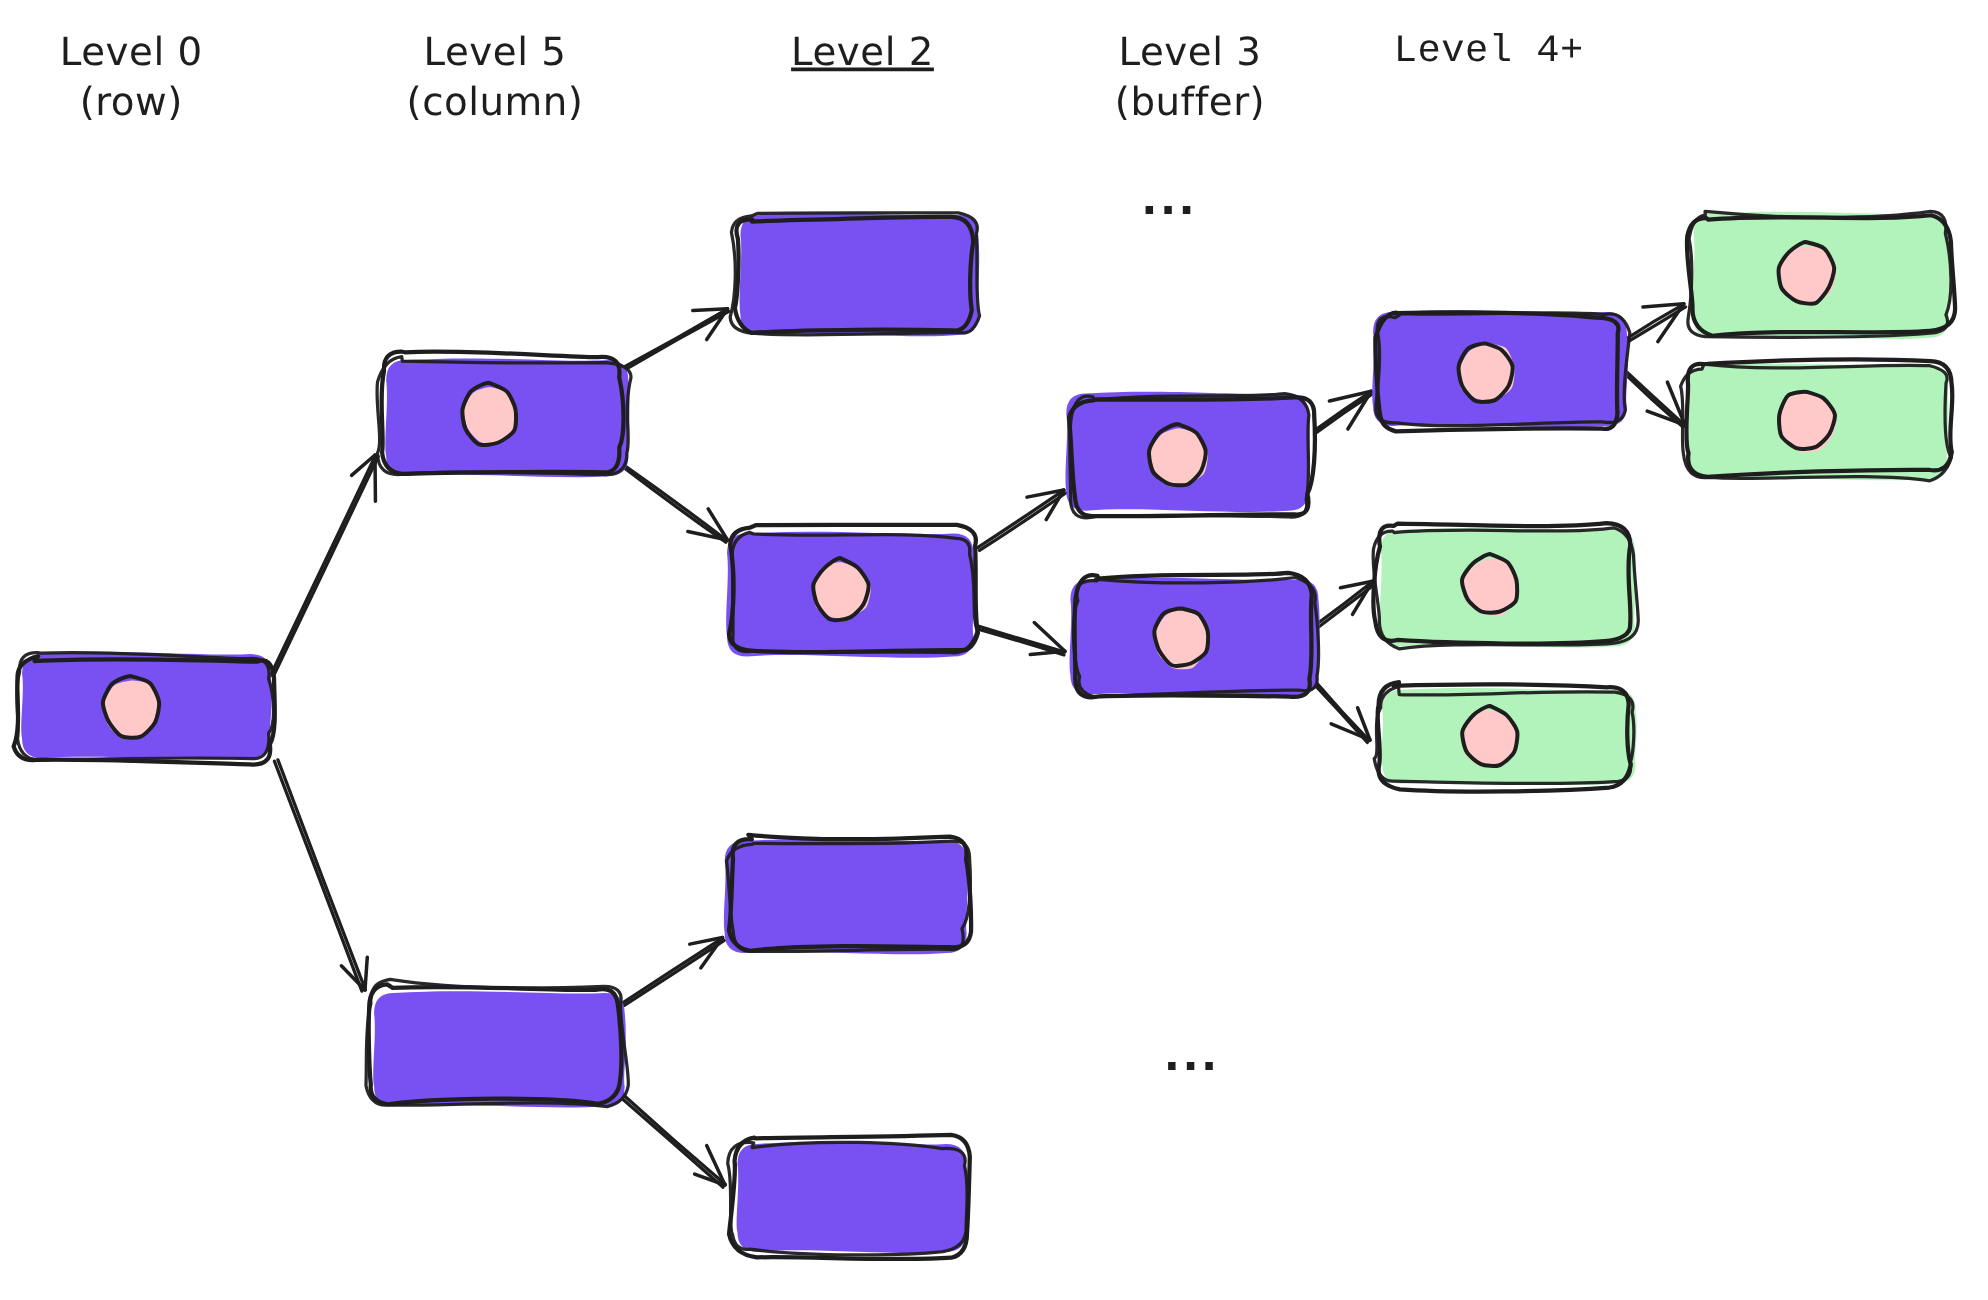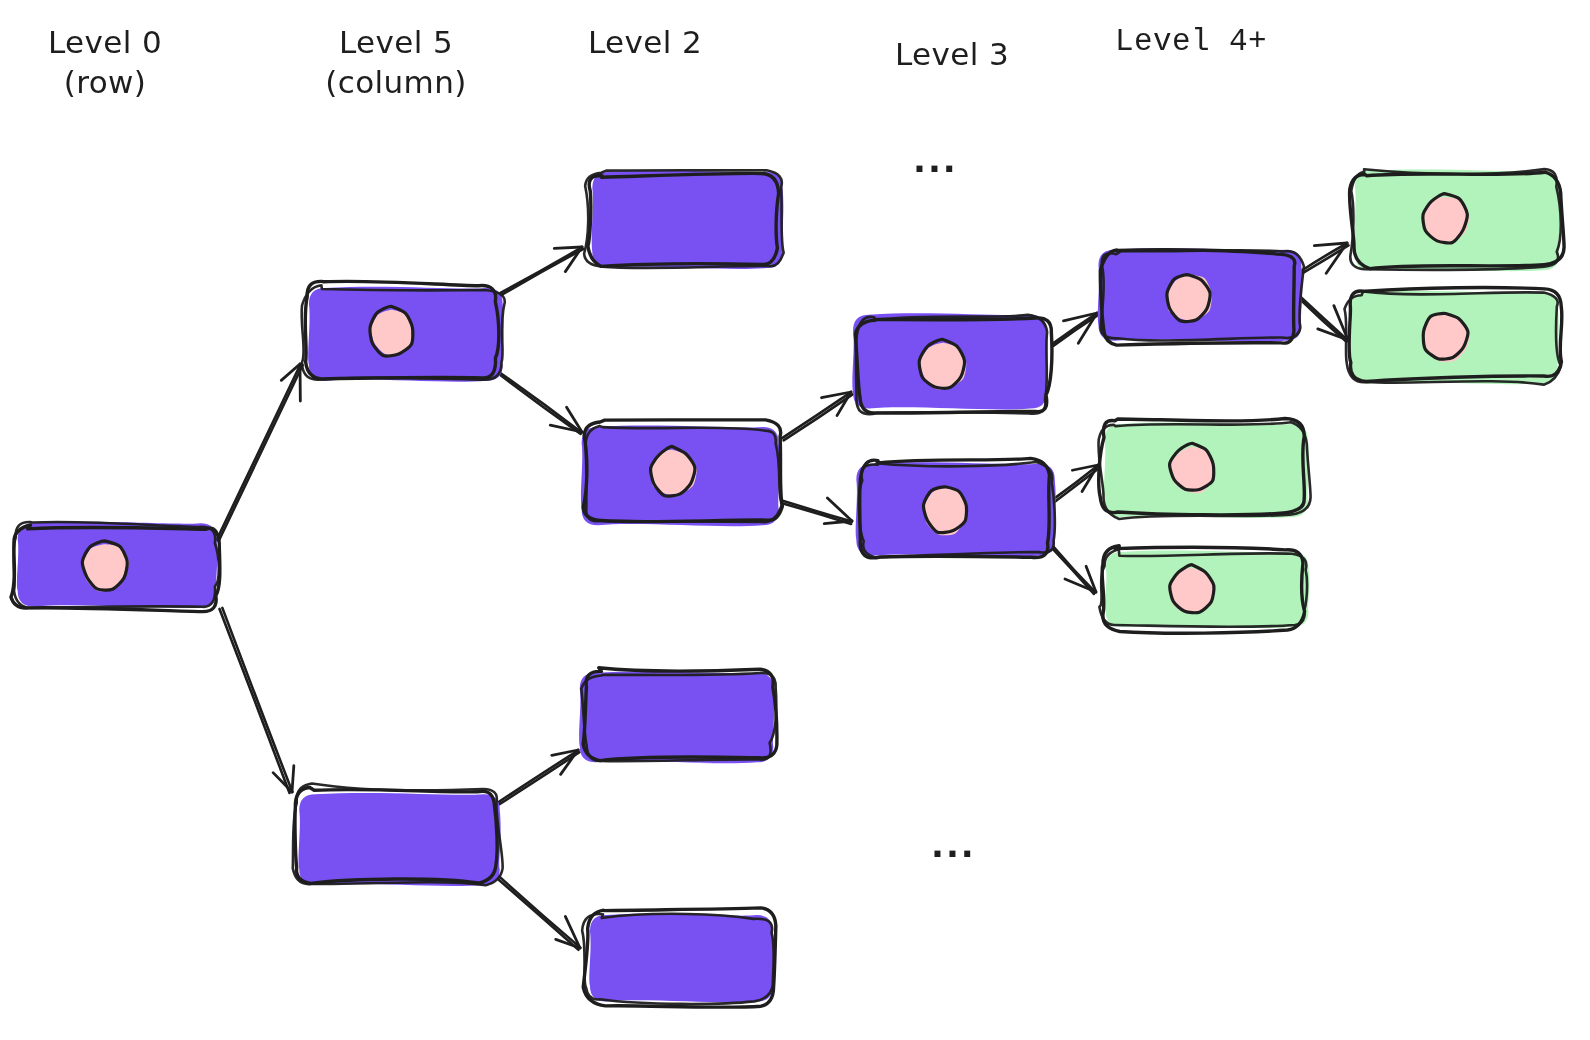--- a/index.html
+++ b/index.html
@@ -210,22 +210,22 @@
           <path d="M 1363.1506172839506 291.3343827160494 C 1422.314012345679 298.3975925925926, 1492.3144444444445 290.72412345679015, 1543.796790123457 292.58012345679015 Q 1561.1712962962963 296.86203703703706, 1556.8495061728397 306.2920987654321 C 1555.6460308641977 326.95919753086423, 1554.9773333333335 356.78555555555556, 1560.9952469135803 366.0345679012346 Q 1556.6438271604939 380.67944444444447, 1543.8405555555557 384.65024691358025 C 1492.7516666666666 376.97740740740744, 1408.6446913580246 385.1291234567901, 1366.9525308641973 381.9404320987654 Q 1348.964074074074 384.10382716049384, 1346.7015432098765 362.7042592592593 C 1344.5897345679011 351.05611111111114, 1348.2158518518518 322.4806172839506, 1344.4917283950617 309.00882716049387 Q 1349.2217901234567 295.312962962963, 1361.5888888888887 295.2985802469136 Z" fill="none" stroke="#1e1e1e" stroke-width="2.6" stroke-linecap="round" stroke-linejoin="round" opacity="0.95"></path>
           <path d="M 1446.60 313.25 S 1456.92 317.68, 1459.68 320.00 S 1468.83 329.09, 1469.56 332.58 S 1467.59 345.71, 1465.79 349.09 S 1457.78 359.32, 1454.52 360.73 S 1441.91 362.28, 1438.63 360.90 S 1428.89 352.62, 1427.18 349.23 S 1423.76 336.49, 1424.32 332.71 S 1429.15 320.12, 1431.82 317.79 S 1443.26 312.98, 1446.60 313.25 Z" fill="#ffc9c9" stroke="none"></path>
           <path d="M 1445.60 313.51 S 1456.22 316.53, 1458.90 318.71 S 1467.38 328.28, 1467.92 331.71 S 1465.27 344.15, 1463.45 347.24 S 1455.81 356.07, 1452.76 357.45 S 1441.32 359.79, 1438.01 358.76 S 1426.88 352.13, 1425.14 348.89 S 1422.85 335.65, 1423.50 331.75 S 1427.86 318.58, 1430.52 316.39 S 1442.19 313.23, 1445.60 313.51 Z" fill="none" stroke="#1e1e1e" stroke-width="3.2" stroke-linejoin="round"></path>
         </g>
       </g>
     </svg>
 
   <div id="headers">
       <div class="hdr" style="left: -35px; top: 22px; width: 280px;"><span>Level 0</span><span class="l2">(row)</span></div>
       <div class="hdr" style="left: 256px; top: 22px; width: 280px;"><span>Level 5</span><span class="l2">(column)</span></div>
-      <div class="hdr" style="left: 505px; top: 22px; width: 280px;"><span>Level 2</span></div>
-      <div class="hdr" style="left: 812px; top: 34px; width: 280px;"><span>Level 3</span></div>
+      <div class="hdr" style="left: 550px; top: 22px; width: 280px; text-decoration: underline;"><span>Level 2</span></div>
+      <div class="hdr" style="left: 812px; top: 22px; width: 280px;"><span>Level 3</span><span class="l2">(buffer)</span></div>
       <div class="hdr" style="left: 1051px; top: 22px; width: 280px; font-family: Liberation Mono, monospace;"><span>Level 4+</span></div>
     </div>
   <div id="ellipses">
       <div class="ell" style="left: 913px; top: 143px;">...</div>
       <div class="ell" style="left: 931px; top: 828px;">...</div>
     </div>
 
 </div>
 
 </body></html>

